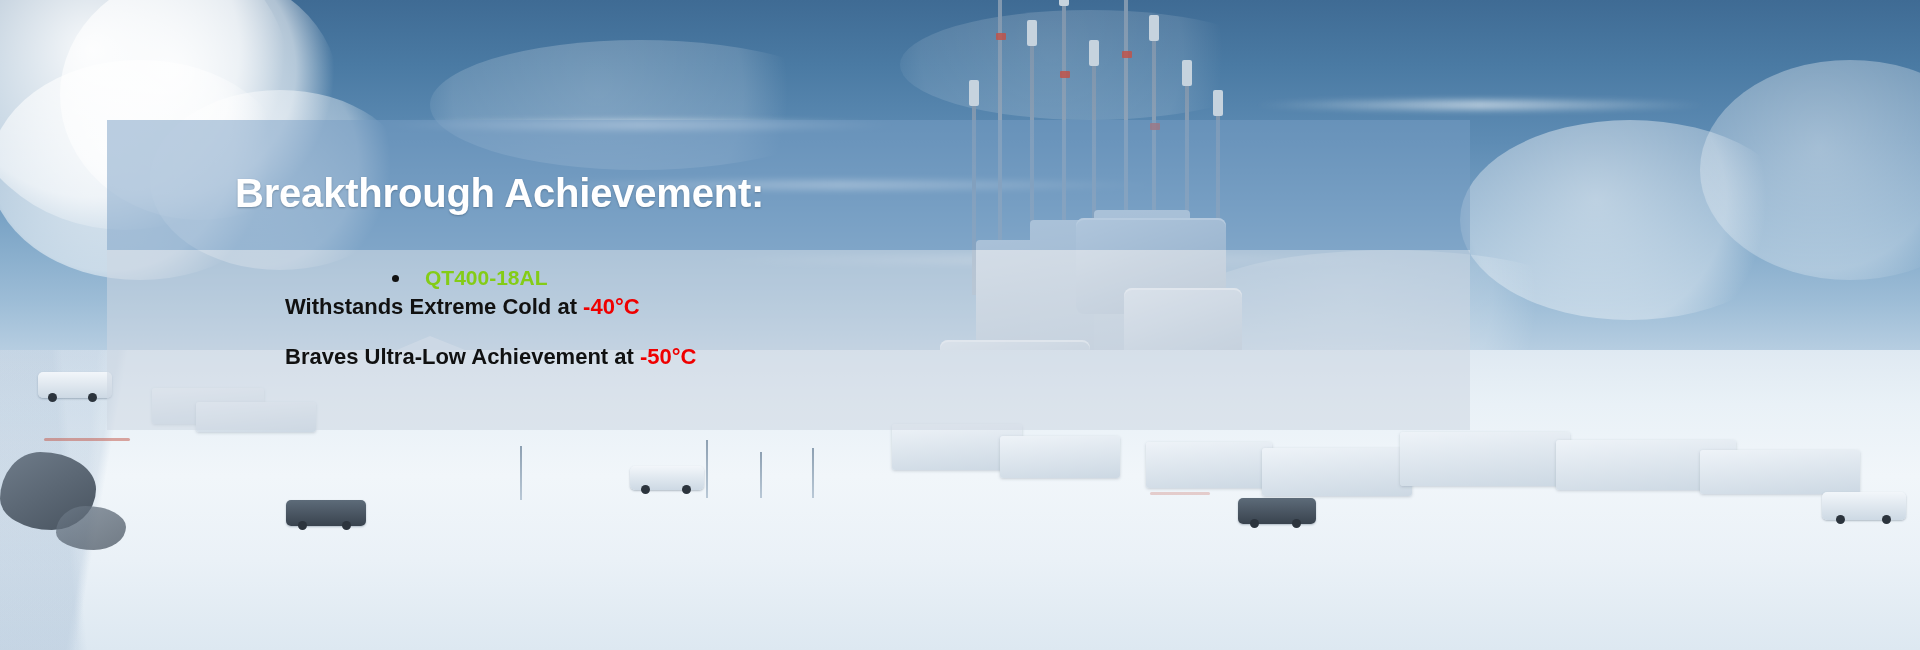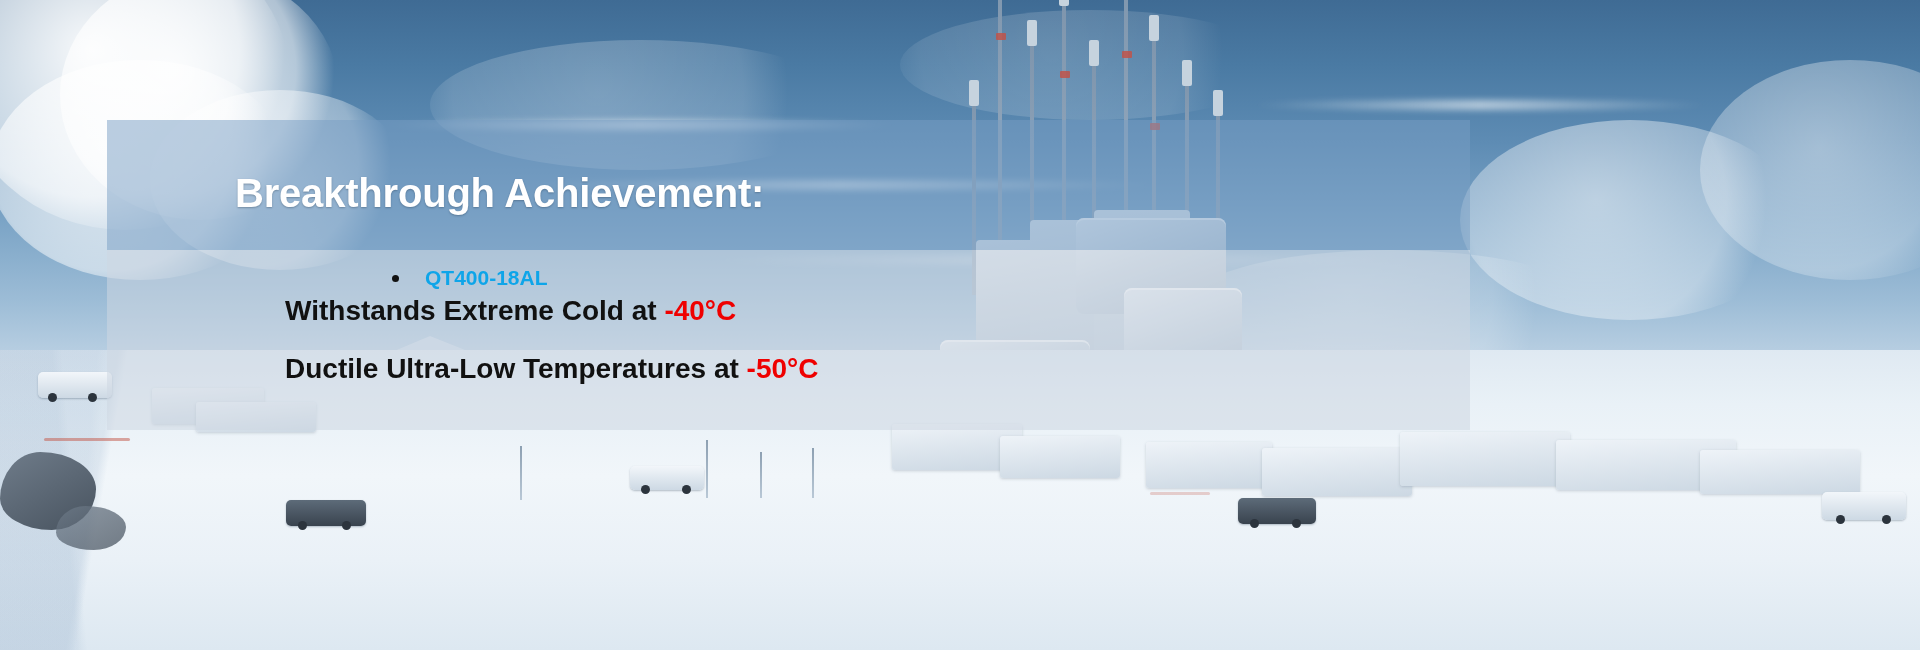--- a/index.html
+++ b/index.html
@@ -172,38 +172,38 @@
     text-shadow:0 1px 2px rgba(30,50,70,.35);
     margin-top:16px;
   }
   .title-line.l2 { margin-left:-2px; }
 
   .bullet-block { margin-bottom:20px; }
   .bullet-row {
     display:flex;
     align-items:center;
     padding-left:285px;
-    color:#0ea5e9;
+    color:#84cc16;
     font-weight:bold;
     font-size:21px;
     line-height:1.35;
     white-space:nowrap;
   }
   .bullet-dot {
     width:7px; height:7px;
     background:#111111;
     border-radius:50%;
     margin-right:26px;
     flex:none;
   }
   .bullet-desc {
     padding-left:178px;
     color:#111111;
     font-weight:bold;
-    font-size:28px;
+    font-size:22px;
     line-height:1.35;
     white-space:nowrap;
   }
   .temp { color:#ef0000; }
 </style>
 </head>
 <body>
 
 <div class="banner">
 
@@ -320,20 +320,20 @@
           <span class="bullet-dot"></span>
           <span>QT400-18AL</span>
         </div>
         <div class="bullet-desc">
           <span>Withstands Extreme Cold at </span><span class="temp">-40°C</span>
         </div>
       </div>
 
       <div class="bullet-block">
         <div class="bullet-desc">
-          <span>Ductile Ultra-Low Temperatures at </span><span class="temp">-50°C</span>
+          <span>Braves Ultra-Low Achievement at </span><span class="temp">-50°C</span>
         </div>
       </div>
 
     </div>
   </div>
 
 </div>
 
 </body></html>

